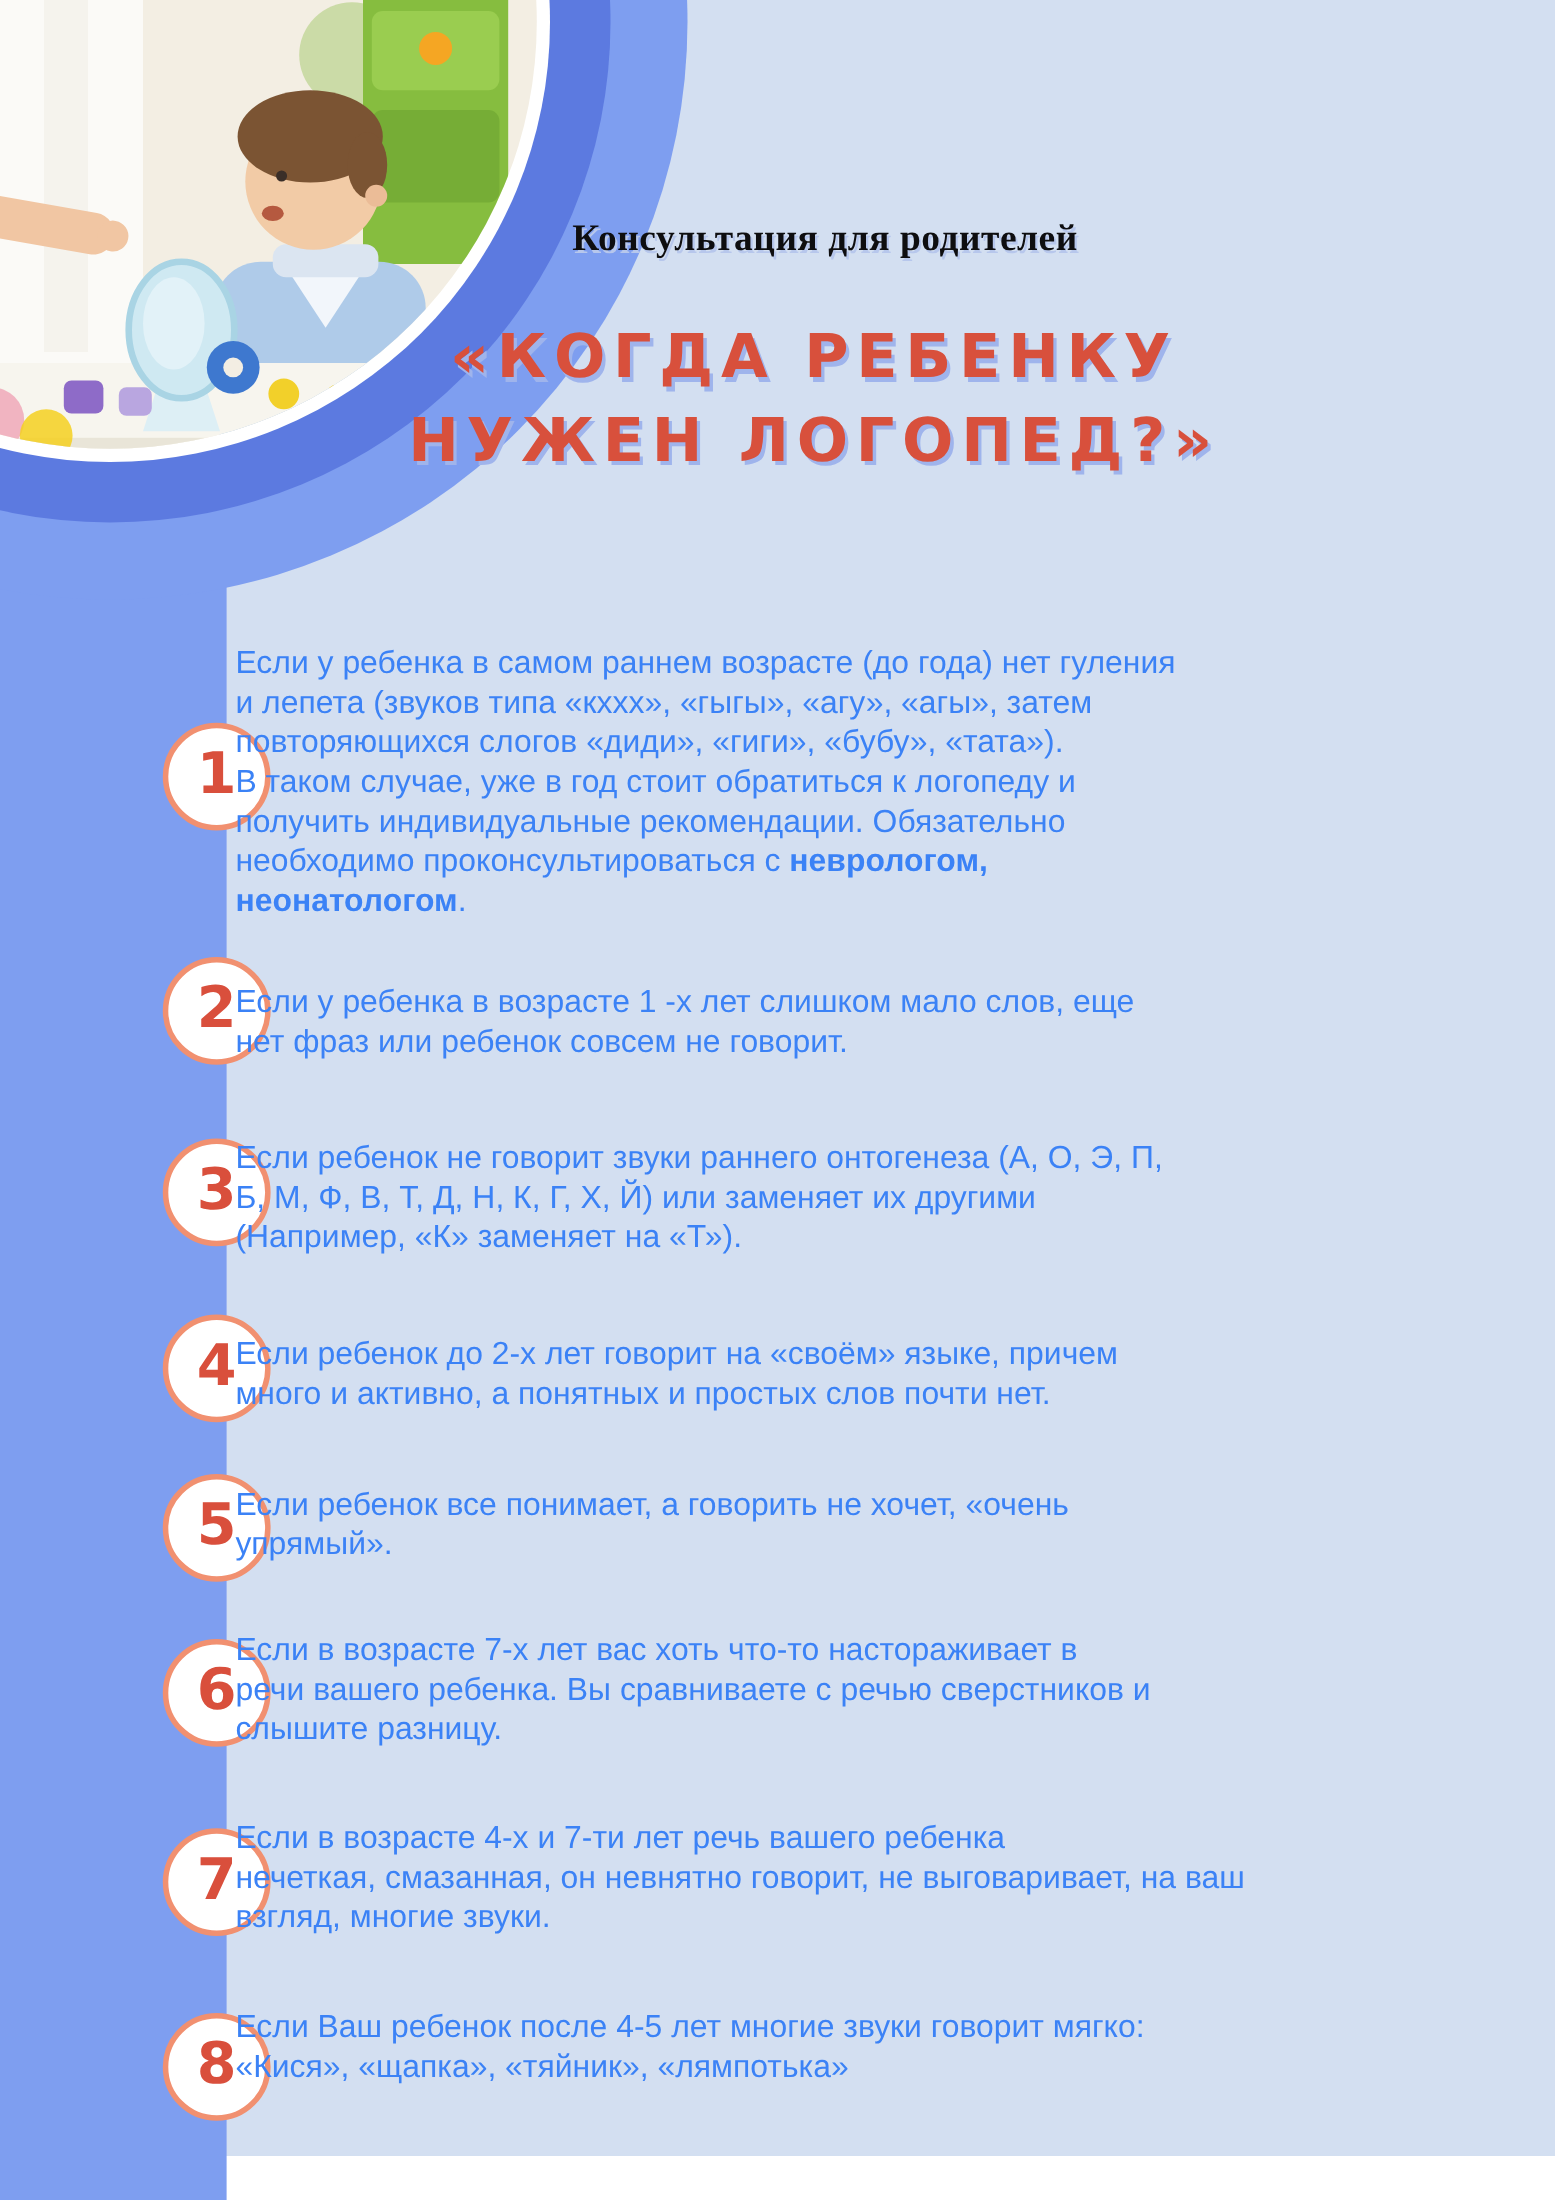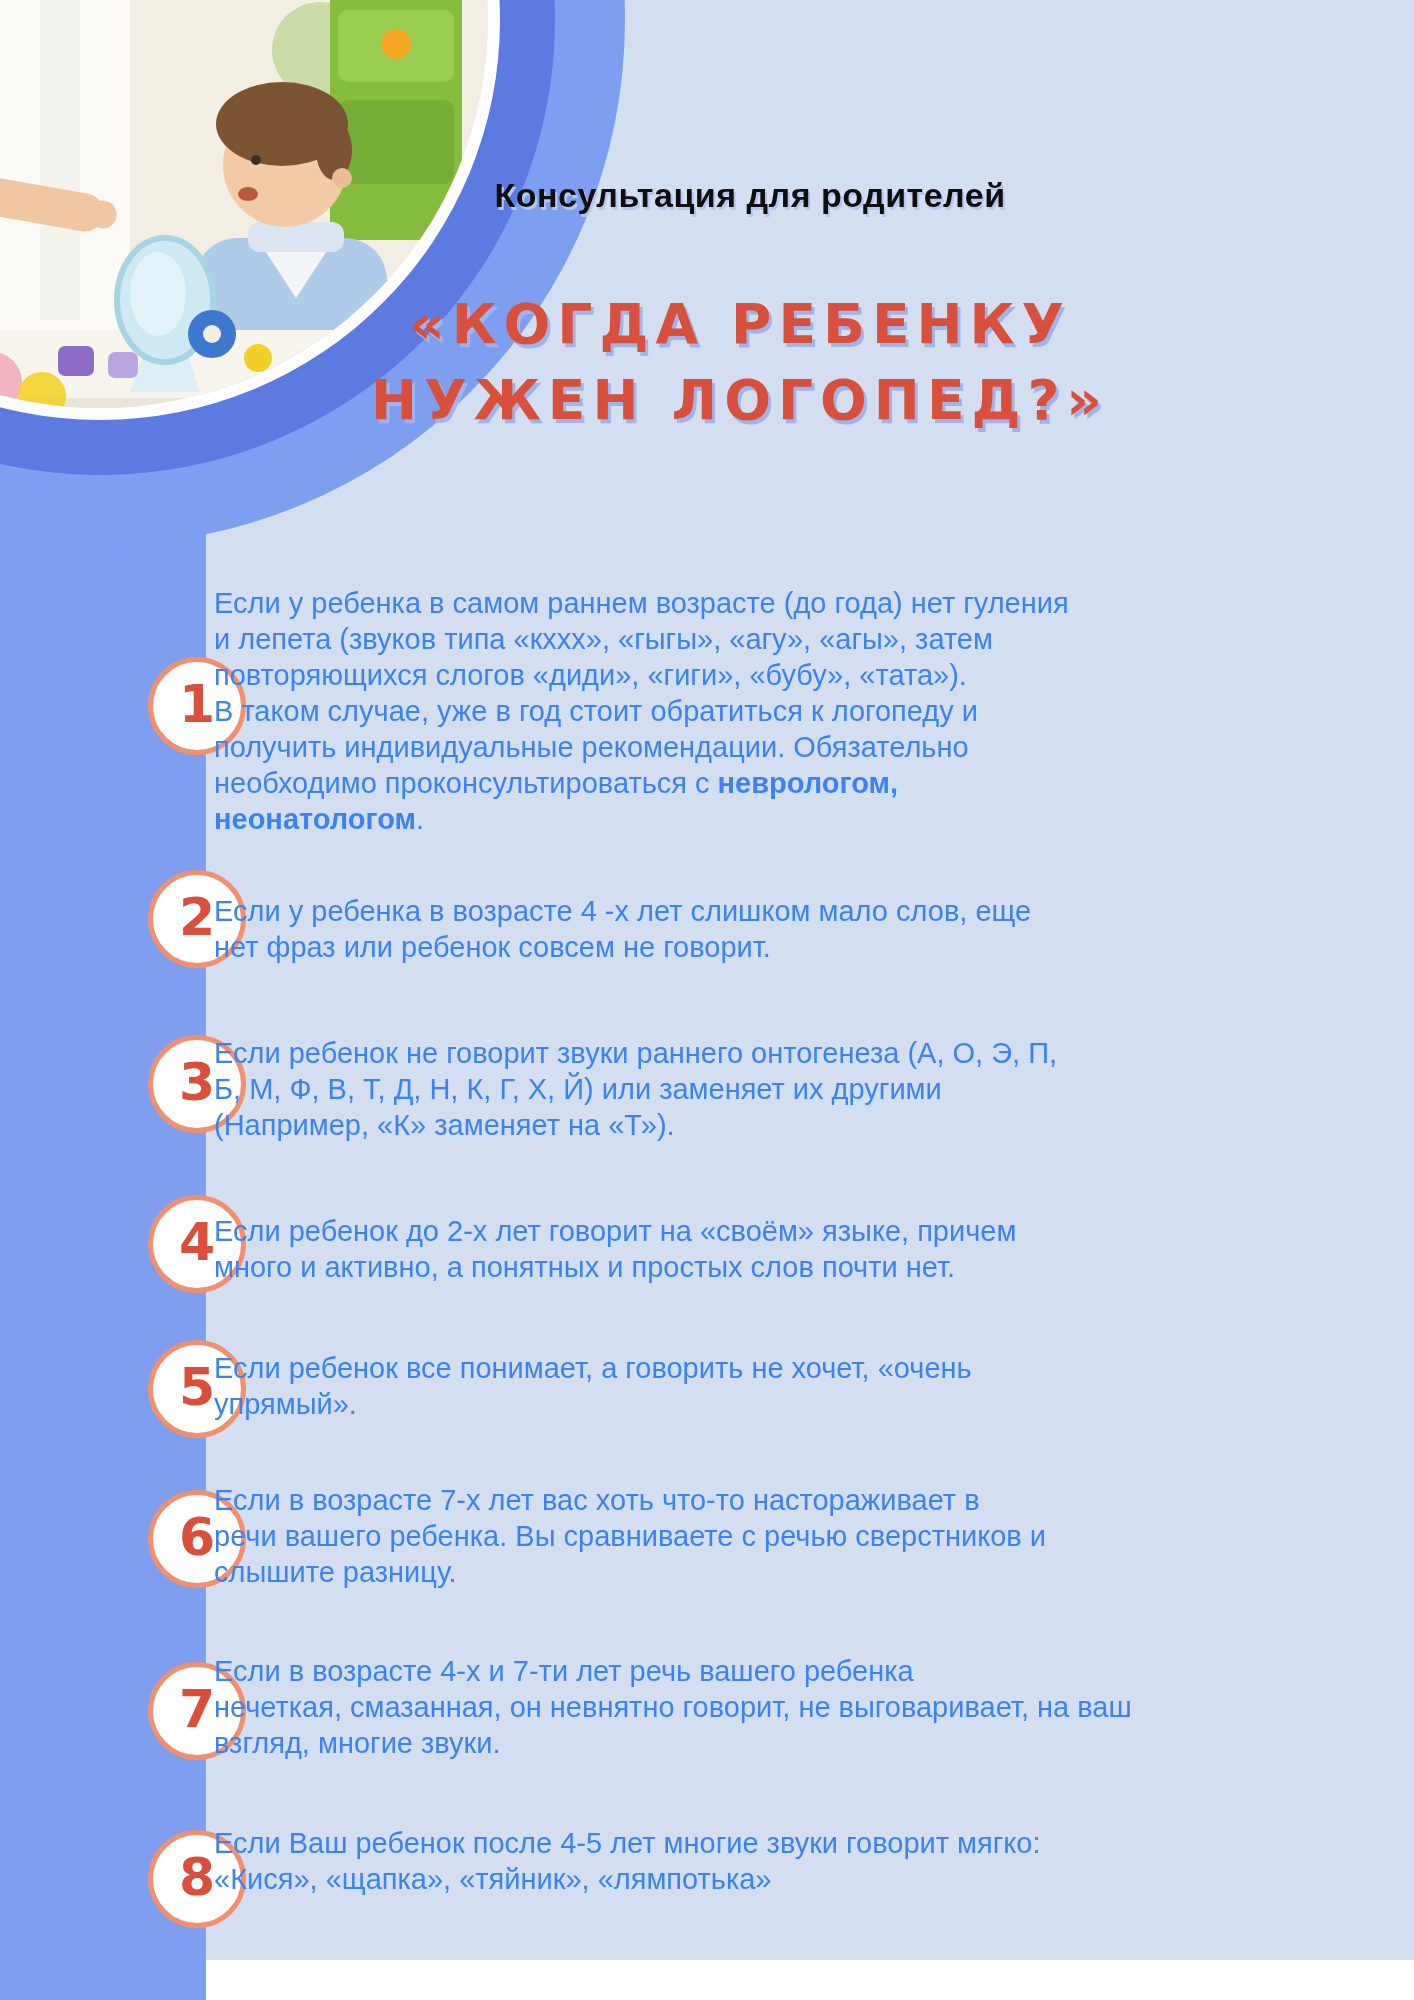--- a/index.html
+++ b/index.html
@@ -2,22 +2,22 @@
 <html><head>
 <meta charset="utf-8">
 <style>
   html,body{margin:0;padding:0;background:#ffffff;}
   .page{
     position:relative;width:1414px;height:2000px;overflow:hidden;background:#ffffff;
     font-family:"Liberation Sans",sans-serif;
   }
   .bg{position:absolute;left:0;top:0;width:1414px;height:2000px;}
   .kicker{
-    position:absolute;left:430px;top:176px;width:640px;text-align:center;
-    font-family:Liberation Sans, sans-serif;font-weight:700;font-size:34px;color:#0e0e10;
+    position:absolute;left:430px;top:198px;width:640px;text-align:center;
+    font-family:Liberation Serif, serif;font-weight:700;font-size:34px;color:#0e0e10;
     letter-spacing:.5px;text-shadow:2px 3px 0 #b7c7ec;
   }
   .title{
     position:absolute;left:340px;top:262px;width:800px;text-align:center;
     font-family:"DejaVu Sans",sans-serif;font-weight:800;font-size:55px;color:#d8503c;
     letter-spacing:7px;line-height:76px;text-shadow:3px 4px 0 #9fb4ec;margin-top:24px;
   }
   .item{position:absolute;left:0;width:1414px;}
   .badge{
     position:absolute;left:148px;width:98px;height:98px;border-radius:50%;
@@ -116,21 +116,21 @@
 В таком случае, уже в год стоит обратиться к логопеду и
 получить индивидуальные рекомендации. Обязательно
 необходимо проконсультироваться с </span><b>неврологом,
 неонатологом</b><span>.</span></p>
   </div>
 
   <div class="item" style="top:893px">
     <div class="badge" style="top:-23px">
         <span>2</span>
       </div>
-    <p class="txt"><span>Если у ребенка в возрасте 4 -х лет слишком мало слов, еще
+    <p class="txt"><span>Если у ребенка в возрасте 1 -х лет слишком мало слов, еще
 нет фраз или ребенок совсем не говорит.</span><b></b><span></span></p>
   </div>
 
   <div class="item" style="top:1035px">
     <div class="badge" style="top:0px">
         <span>3</span>
       </div>
     <p class="txt"><span>Если ребенок не говорит звуки раннего онтогенеза (А, О, Э, П,
 Б, М, Ф, В, Т, Д, Н, К, Г, Х, Й) или заменяет их другими
 (Например, «К» заменяет на «Т»).</span><b></b><span></span></p>

